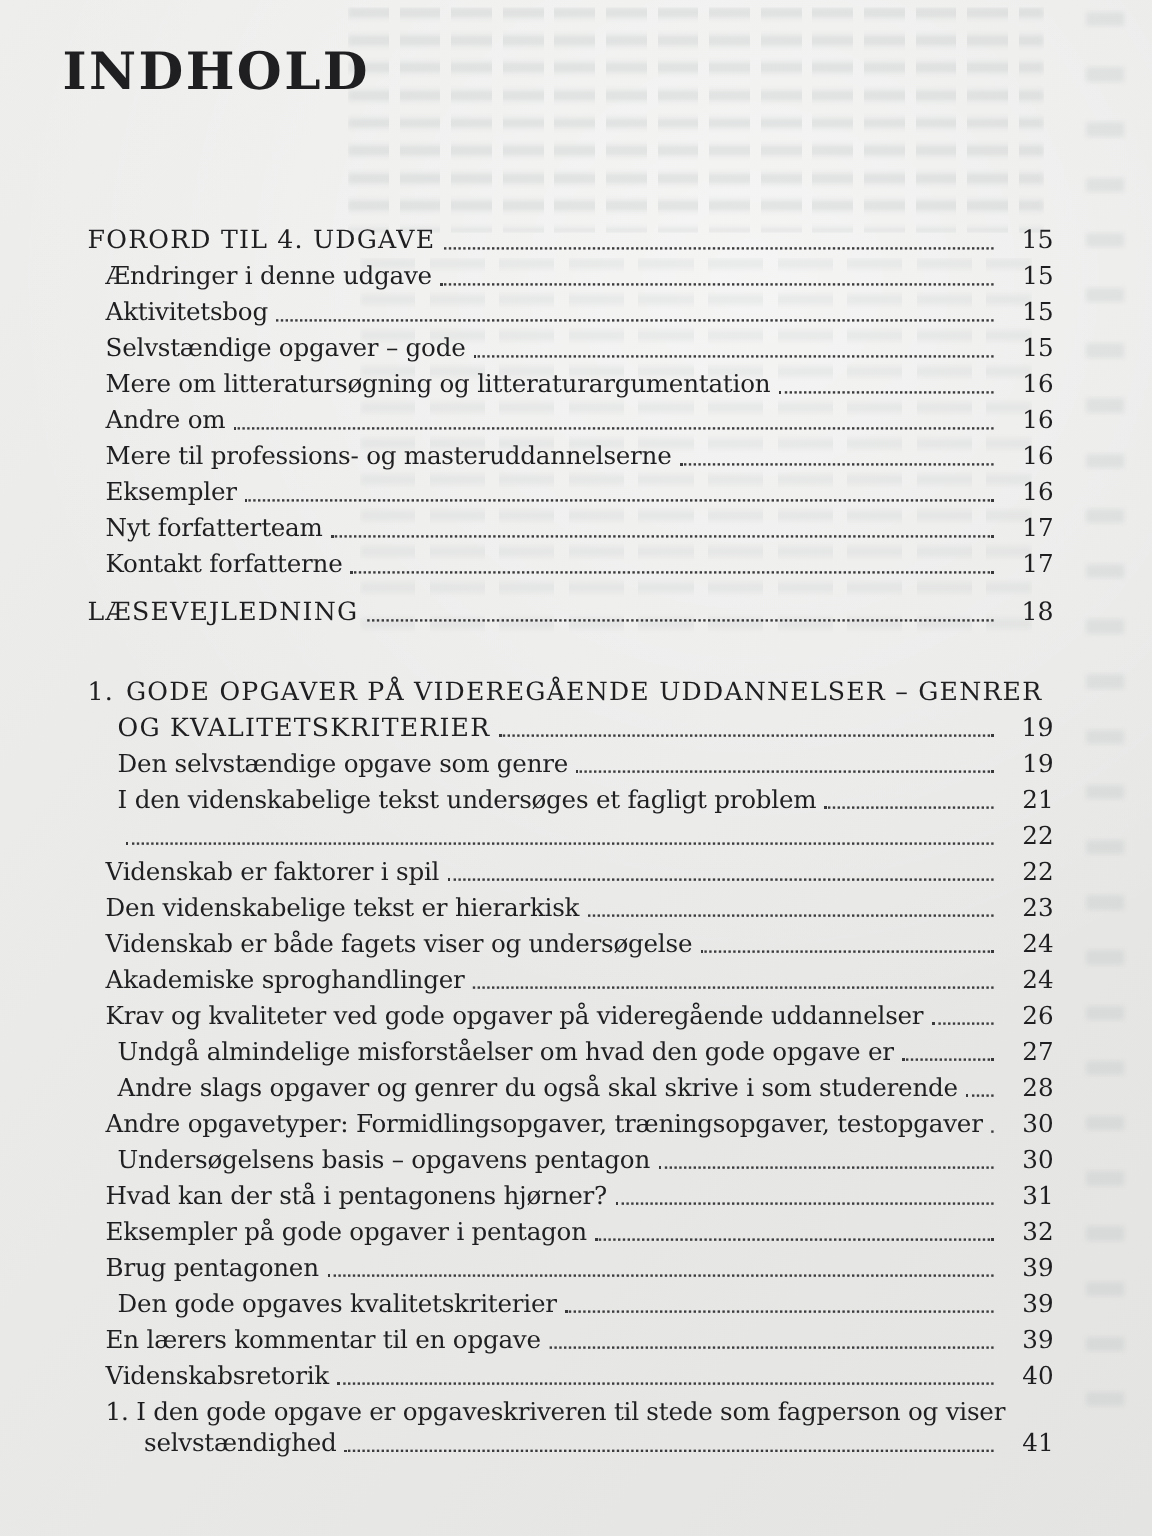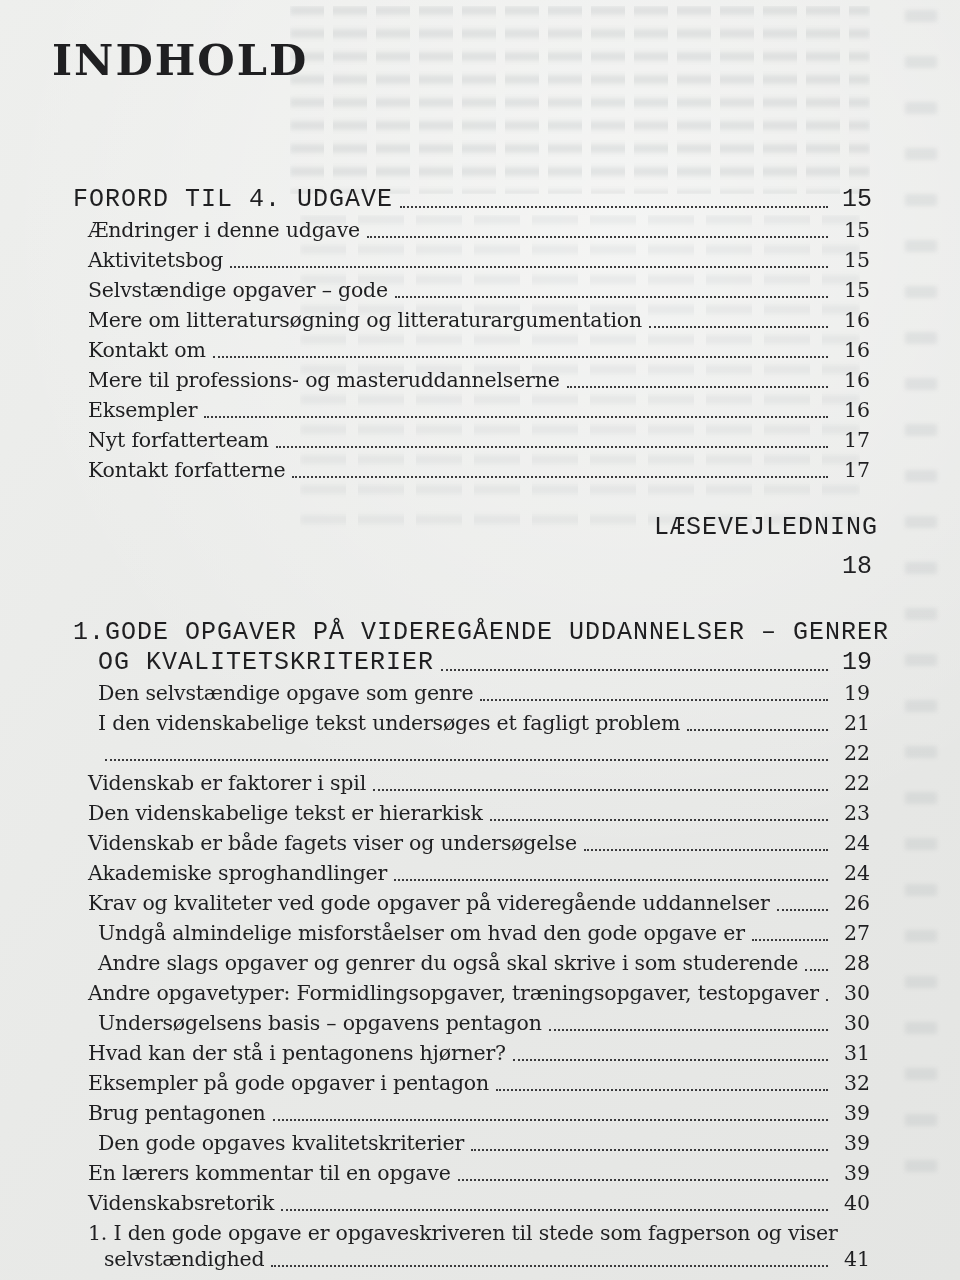--- a/index.html
+++ b/index.html
@@ -59,42 +59,41 @@
   }
   .row {
     display: flex;
     align-items: flex-end;
     line-height: 30px;
     font-size: 20.5px;
     letter-spacing: -0.2px;
     white-space: nowrap;
   }
   .row.chapter, .row.chapter-num, .row.chapter-cont {
-    font-size: 25px;
+    font-size: 21px;
     letter-spacing: 1px;
-    font-family: Liberation Mono, monospace;
   }
   .row.chapter, .row.chapter-num { padding-left: 73px; }
   .row.chapter-cont, .row.l1     { padding-left: 98px; }
   .row.l2                        { padding-left: 88px; }
-  .row.l3                        { padding-left: 84px; margin-left: 20px; }
-  .row.gap-lg { margin-top: 28px; flex-direction: column; }
+  .row.l3                        { padding-left: 120px; }
+  .row.gap-lg { margin-top: 10px; }
   .row.gap-xl { margin-top: 36px; }
   .row.wrap2  { margin-top: -4px; }
   .num   { flex: none; width: 32px; }
   .label { flex: none; }
   .dots  {
     flex: 1 1 auto;
     border-bottom: 2px dotted #3a3a3c;
     margin: 0 8px 7px 7px;
     min-width: 0;
   }
   .page {
     flex: none; width: 42px;
-    text-align: center;
+    text-align: right;
     letter-spacing: 0;
   }
 </style>
 </head>
 <body>
 
 <div class="paper"></div>
 <div class="ghost ghost-top"></div>
 <div class="ghost ghost-mid"></div>
 <div class="ghost ghost-right"></div>
@@ -121,21 +120,21 @@
       <span class="label">Selvstændige opgaver – gode</span>
       <span class="dots"></span>
       <span class="page">15</span>
     </div>
     <div class="row l2">
       <span class="label">Mere om litteratursøgning og litteraturargumentation</span>
       <span class="dots"></span>
       <span class="page">16</span>
     </div>
     <div class="row l2">
-      <span class="label">Kontakt om</span>
+      <span class="label">Andre om</span>
       <span class="dots"></span>
       <span class="page">16</span>
     </div>
     <div class="row l2">
       <span class="label">Mere til professions- og masteruddannelserne</span>
       <span class="dots"></span>
       <span class="page">16</span>
     </div>
     <div class="row l2">
       <span class="label">Eksempler</span>

